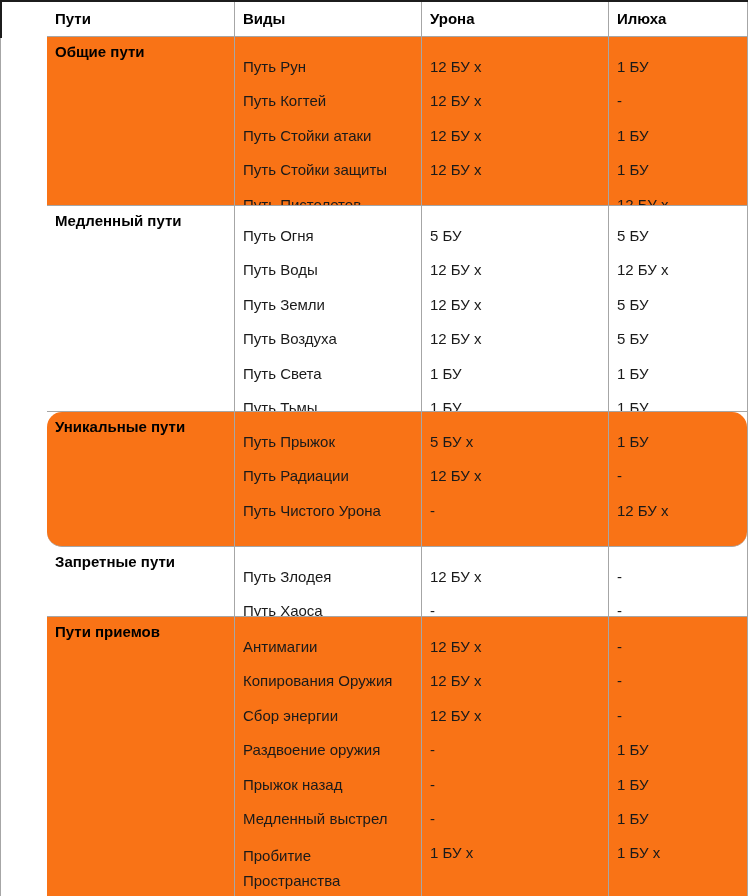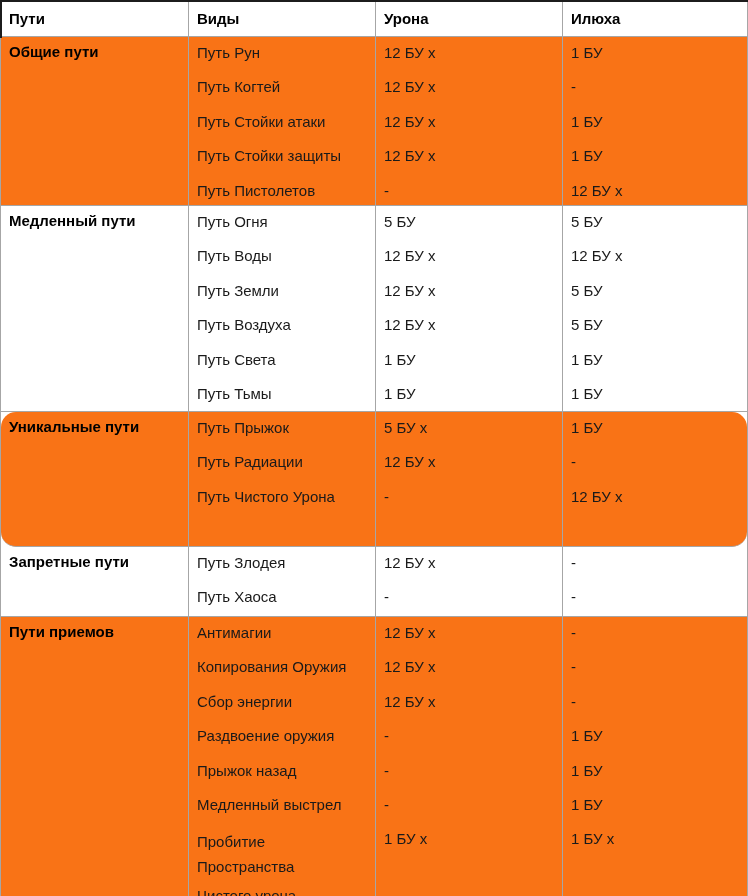--- a/index.html
+++ b/index.html
@@ -18,32 +18,32 @@
   }
   
   .table::before{
     content:"";position:absolute;left:-1px;top:-1px;right:-1px;height:2px;
     background:#1c1c1c;pointer-events:none;
   }
   .table::after{
     content:"";position:absolute;left:-1px;top:-1px;width:2px;height:38px;
     background:#1c1c1c;pointer-events:none;
   }
-  .row{display:flex;box-sizing:border-box;border-bottom:1px solid #a6a6a6;}
+  .row{display:flex;box-sizing:border-box;border-bottom:1px solid #a6a6a6;margin-left:46px;}
   .row:last-child{border-bottom:none;}
   .header-row{height:36px;background:#ffffff;}
   .cell{box-sizing:border-box;border-right:1px solid #a6a6a6;overflow:hidden;}
   .cell:last-child{border-right:none;}
   .c1{width:188px;}
   .c2{width:187px;}
   .c3{width:187px;}
   .c4{flex:1;}
   .header-row .cell{font-weight:bold;padding:9px 8px 0 8px;color:#000;}
   .label-cell{padding:6px 8px 0 8px;font-weight:bold;color:#000;}
-  .stack-cell{padding:6px 8px 0 8px;}
+  .stack-cell{padding:20px 8px 0 8px;}
   .item{min-height:34.4px;line-height:20px;white-space:pre-line;}
   .item.tall{min-height:57px;line-height:25px;}
   .banded{background:#f97316;}
   .g0{height:169px;}
   .g1{height:206px;}
   .g2{height:135px;border-radius:15px;}
   .g3{height:70px;justify-content:space-between;}
   .g4{height:309px;}
 </style>
 </head>

